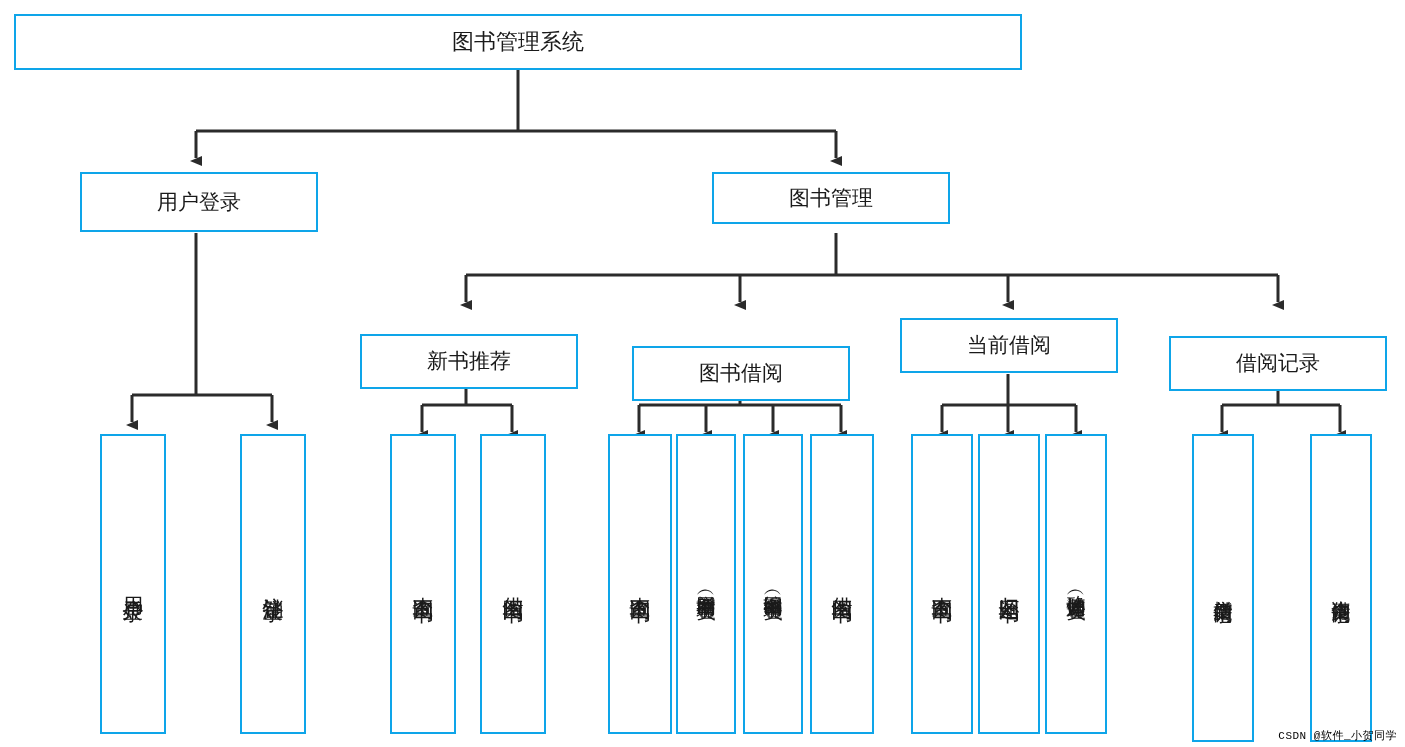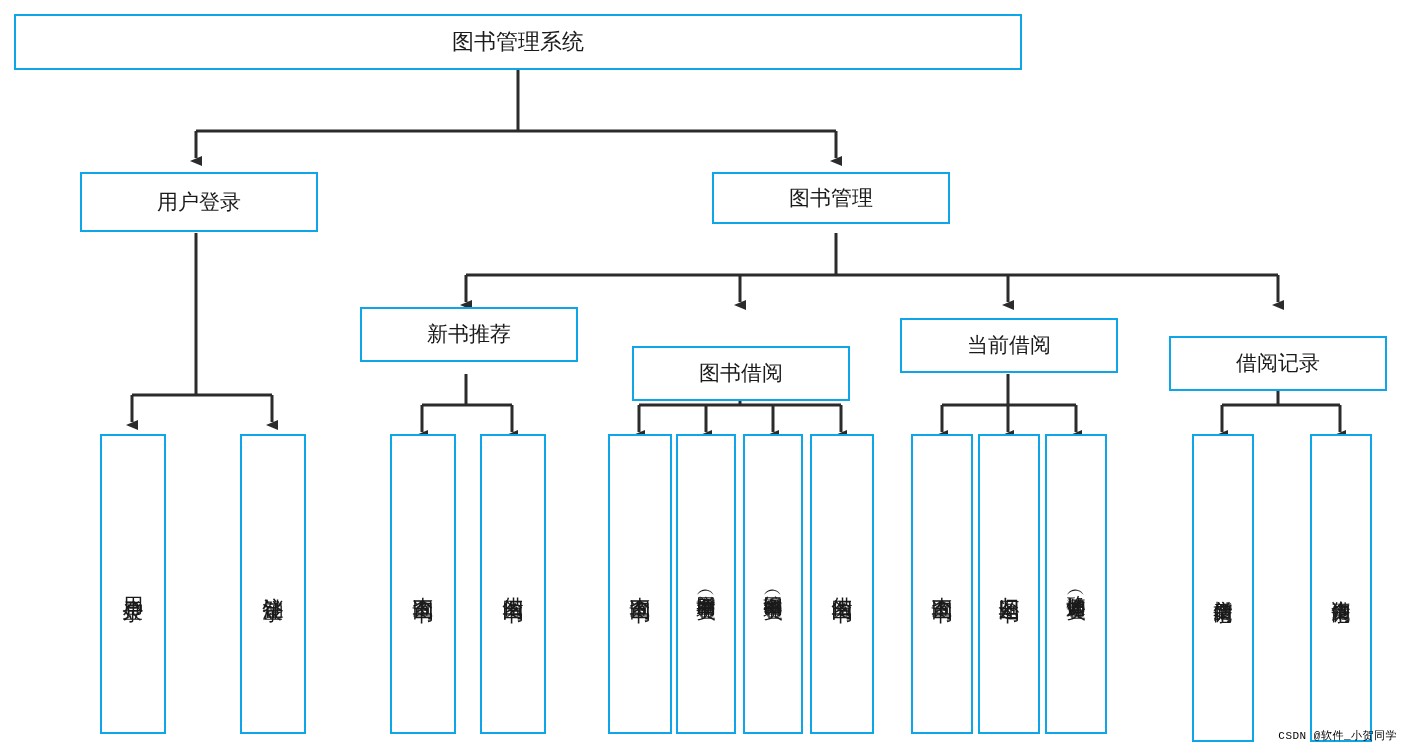--- a/index.html
+++ b/index.html
@@ -132,21 +132,21 @@
     <span class="label">图书管理系统</span>
   </div>
 
   <div class="node horiz" style="left:80px; top:172px; width:238px; height:60px;">
     <span class="label">用户登录</span>
   </div>
   <div class="node horiz" style="left:712px; top:172px; width:238px; height:52px;">
     <span class="label">图书管理</span>
   </div>
 
-  <div class="node horiz" style="left:360px; top:307px; width:218px; height:55px;">
+  <div class="node horiz" style="left:360px; top:334px; width:218px; height:55px;">
     <span class="label">新书推荐</span>
   </div>
   <div class="node horiz" style="left:632px; top:318px; width:218px; height:55px;margin-top:28px;">
     <span class="label">图书借阅</span>
   </div>
   <div class="node horiz" style="left:900px; top:318px; width:218px; height:55px;">
     <span class="label">当前借阅</span>
   </div>
   <div class="node horiz" style="left:1169px; top:336px; width:218px; height:55px;">
     <span class="label">借阅记录</span>

